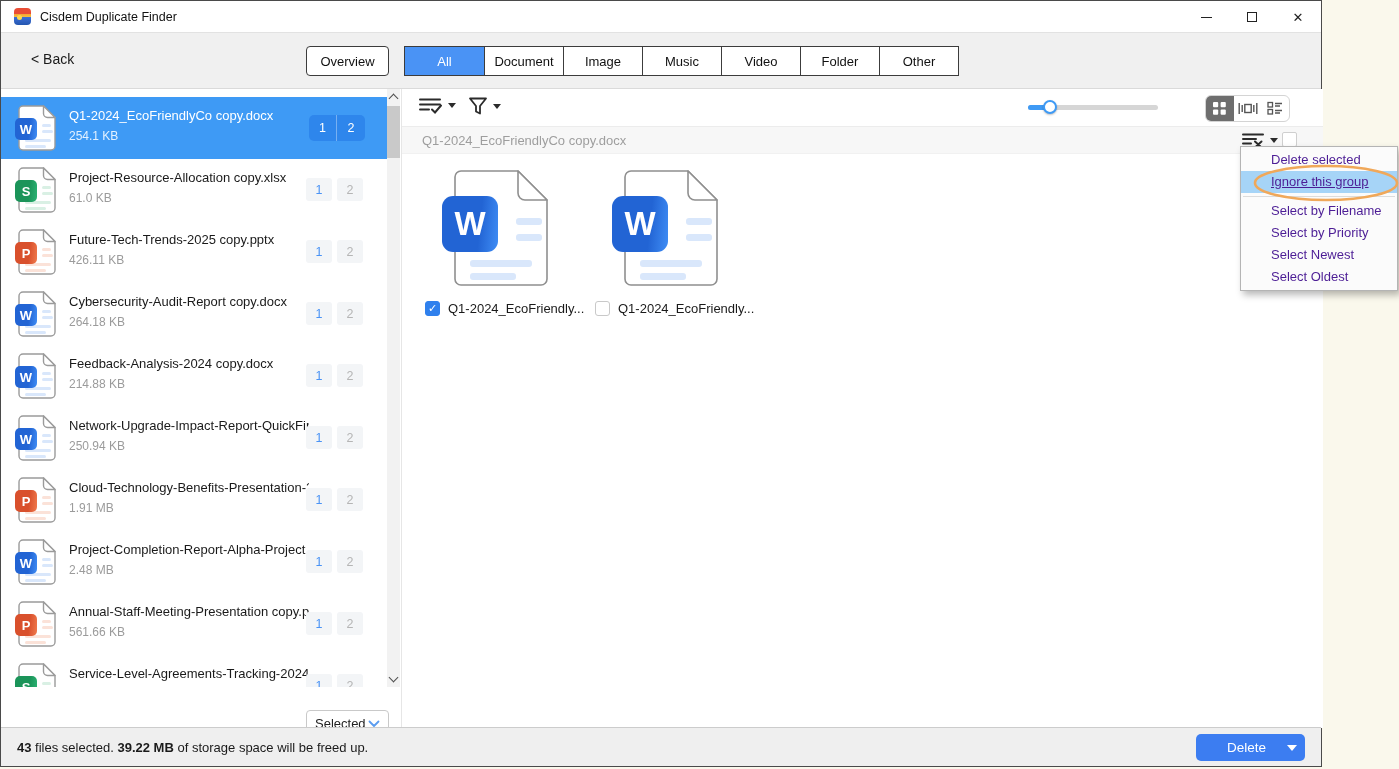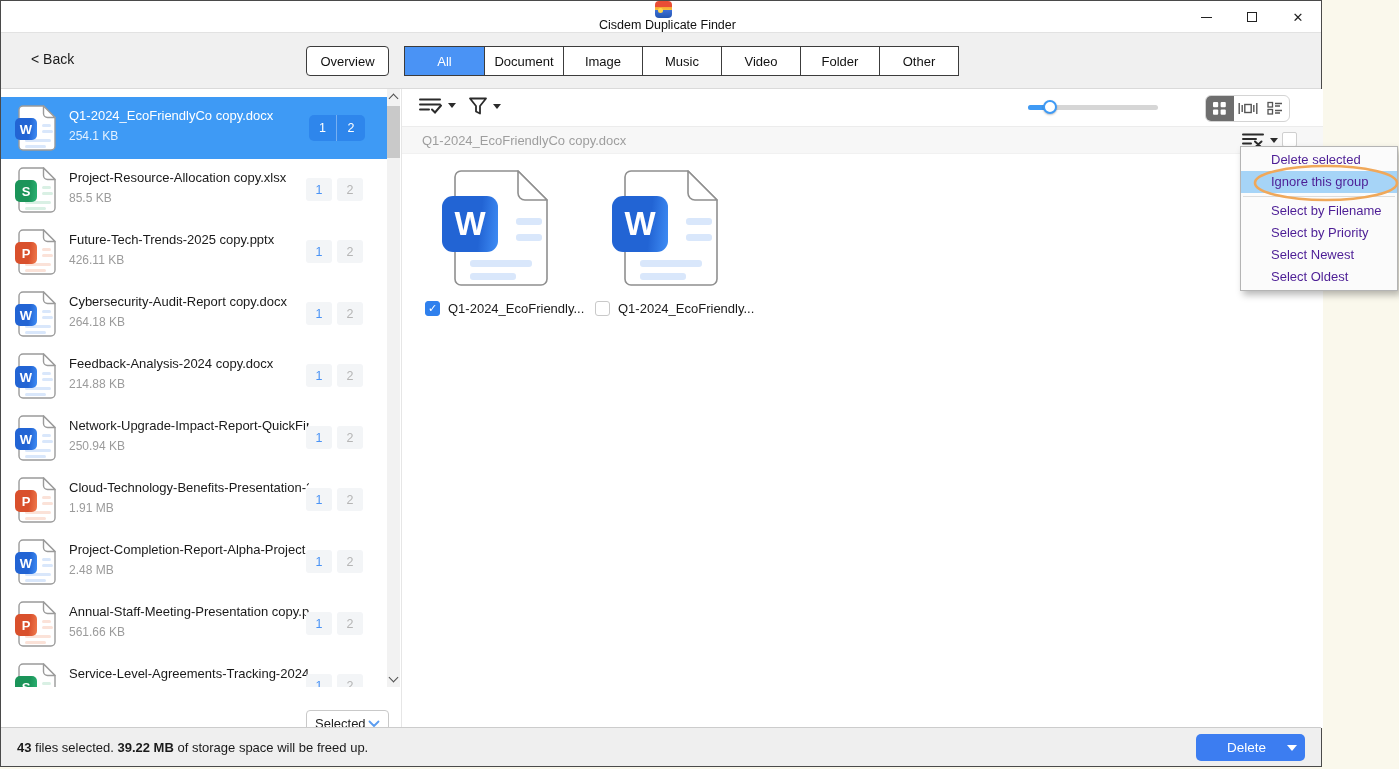--- a/index.html
+++ b/index.html
@@ -4,21 +4,21 @@
 <style>
   * { margin:0; padding:0; box-sizing:border-box; }
   html,body { width:1399px; height:769px; font-family:"Liberation Sans", sans-serif; }
   .desktop { position:relative; width:1399px; height:769px; background:#faf8ec; overflow:hidden; }
 
   .window { position:absolute; left:0; top:0; width:1322px; height:767px;
             background:#fff; border:1px solid #4a4a4a; }
 
   
   .titlebar { position:absolute; left:0; top:0; right:0; height:32px; background:#fff;
-              border-bottom:1px solid #e2e2e2; display:flex; align-items:center; padding-left:13px;flex-direction:column; }
+              border-bottom:1px solid #e2e2e2; display:flex; align-items:center; padding-left:13px; }
   .appicon { width:17px; height:17px; border-radius:4px; margin-right:9px;
              background:linear-gradient(180deg,#e94d35 0%,#e94d35 38%,#f7a834 38%,#f3c040 54%,#3d6fd6 54%,#2456b0 100%);
              position:relative; overflow:hidden; }
   .appicon::after { content:""; position:absolute; left:3px; top:7px; width:5px; height:5px;
                     border-radius:50%; background:#ffd84d; }
   .win-title { font-size:12.5px; color:#111; }
   .win-controls { position:absolute; right:0; top:0; height:32px; display:flex; }
   .wbtn { width:46px; height:32px; display:flex; align-items:center; justify-content:center;
           color:#222; font-size:13px; cursor:default; }
   .wbtn .min-glyph { width:11px; height:0; border-top:1.5px solid #222; }
@@ -146,21 +146,21 @@
                 background:var(--delete-button); color:#fff; display:flex; align-items:center; }
   .delete-btn .dlabel { flex:1; text-align:center; font-size:13.5px; padding-left:18px; }
   .delete-btn .dcaret { width:26px; display:flex; justify-content:center; }
   .delete-btn .dcaret b { width:0; height:0; border-left:5px solid transparent; border-right:5px solid transparent;
                           border-top:6px solid #fff; }
 
   
   .ctx-menu { position:absolute; left:1240px; top:146px; width:158px; background:#fbfbfb;
               border:1px solid #b4b4b4; box-shadow:3px 4px 7px rgba(0,0,0,0.28); padding:2px 0; z-index:40; }
   .mi { height:22px; line-height:22px; padding-left:30px; font-size:13px; color:#4c1d95; }
-  .mi.highlighted { background:var(--menu-highlight); }
+  .mi.highlighted { background:var(--menu-highlight);text-decoration:underline; }
   .msep { height:1px; background:#dcdcdc; margin:3px 2px; }
   .annot { position:absolute; left:1253px; top:164px; width:146px; height:40px; z-index:50; pointer-events:none; }
 
   .icstroke { stroke:#2b2b2b; stroke-width:2; fill:none; stroke-linecap:round; }
 </style>
 </head>
 <body>
 
 <div class="desktop">
   <div class="window">
@@ -239,21 +239,21 @@
         <path class="fold" d="M25.5 1 V8.5 A4 4 0 0 0 29.5 12.5 H37 Z"></path>
       </svg>
       <i class="l1"></i>
               <i class="l2"></i>
               <i class="l3"></i>
               <i class="l4"></i>
       <div class="badge-letter">S</div>
     </div>
     <div class="g-text">
       <div class="g-name">Project-Resource-Allocation copy.xlsx</div>
-      <div class="g-size">85.5 KB</div>
+      <div class="g-size">61.0 KB</div>
     </div>
     <div class="g-badges">
       <span class="b1">1</span>
       <span class="b2">2</span>
     </div>
   </div>
           <div class="g-item">
     <div class="ficon ppt">
       <svg width="38" height="46" viewBox="0 0 38 46">
         <path class="pg" d="M5 1 H25.5 L37 12.5 V41 A4 4 0 0 1 33 45 H5 A4 4 0 0 1 1 41 V5 A4 4 0 0 1 5 1 Z"></path>

